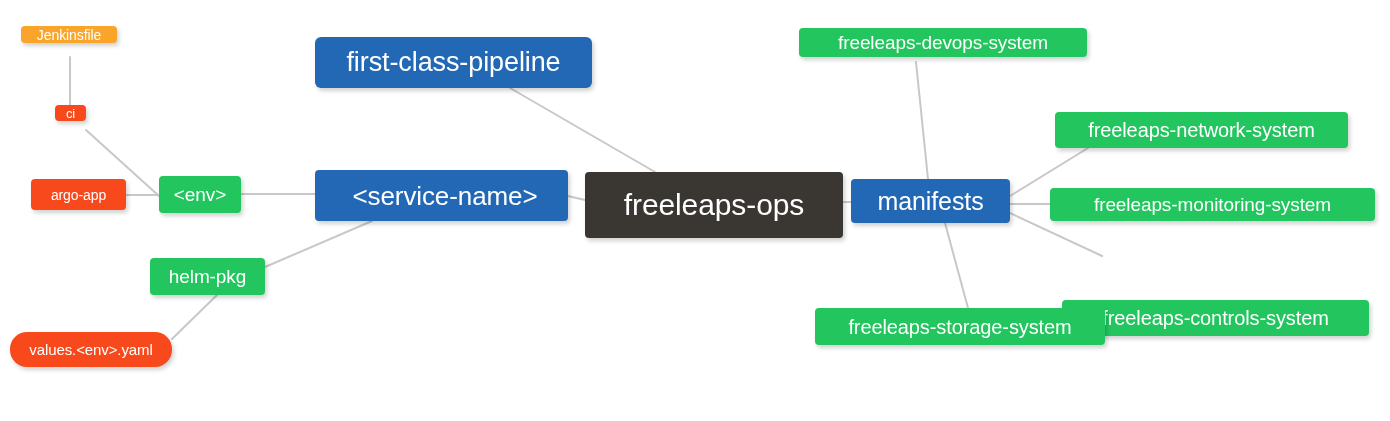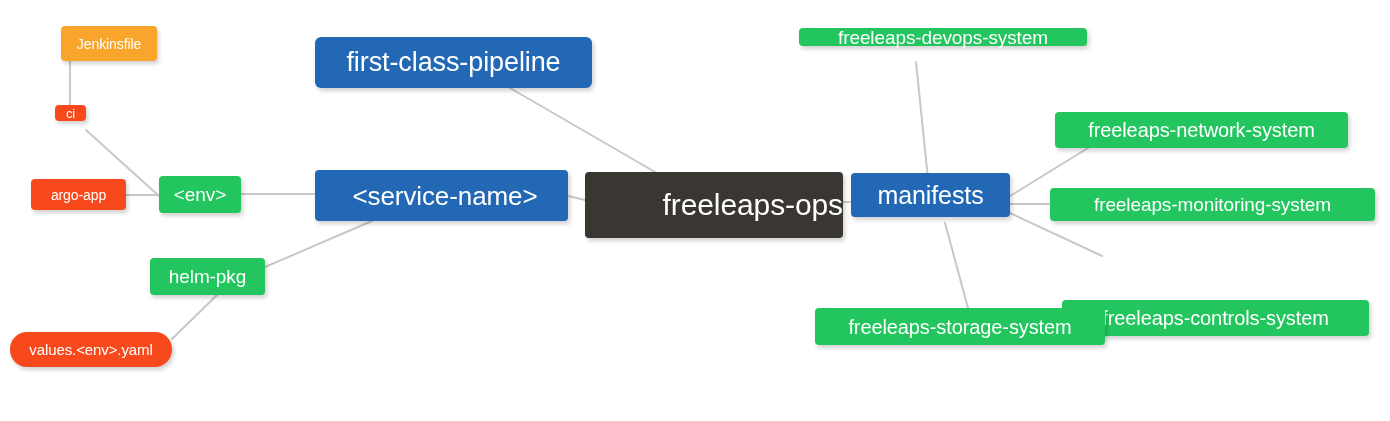--- a/index.html
+++ b/index.html
@@ -43,21 +43,21 @@
   .node-label {
     display: block;
     padding: 0;
     letter-spacing: -0.1px;
   }
   
   .c-orange { background: #F9A52B; }
   .c-red    { background: #F8491C; }
   .c-green  { background: #22C55E; }
   .c-blue   { background: #2268B5; }
-  .c-dark   { background: #3A3733; justify-content: flex-end; }
+  .c-dark   { background: #3A3733; }
 </style>
 </head>
 <body>
 
 <div id="canvas">
   <svg id="edges" width="1390" height="421" viewBox="0 0 1390 421">
       <line x1="70" y1="57" x2="70" y2="105" stroke="#c8c8c8" stroke-width="2" stroke-linecap="round"></line>
       <line x1="86" y1="130" x2="159" y2="196" stroke="#c8c8c8" stroke-width="2" stroke-linecap="round"></line>
       <line x1="126" y1="195" x2="159" y2="195" stroke="#c8c8c8" stroke-width="2" stroke-linecap="round"></line>
       <line x1="241" y1="194" x2="315" y2="194" stroke="#c8c8c8" stroke-width="2" stroke-linecap="round"></line>
@@ -66,21 +66,21 @@
       <line x1="568" y1="196" x2="585" y2="200" stroke="#c8c8c8" stroke-width="2" stroke-linecap="round"></line>
       <line x1="510" y1="88" x2="655" y2="172" stroke="#c8c8c8" stroke-width="2" stroke-linecap="round"></line>
       <line x1="843" y1="202" x2="851" y2="202" stroke="#c8c8c8" stroke-width="2" stroke-linecap="round"></line>
       <line x1="928" y1="179" x2="916" y2="62" stroke="#c8c8c8" stroke-width="2" stroke-linecap="round"></line>
       <line x1="1010" y1="196" x2="1088" y2="148" stroke="#c8c8c8" stroke-width="2" stroke-linecap="round"></line>
       <line x1="1010" y1="204" x2="1050" y2="204" stroke="#c8c8c8" stroke-width="2" stroke-linecap="round"></line>
       <line x1="1010" y1="213" x2="1102" y2="256" stroke="#c8c8c8" stroke-width="2" stroke-linecap="round"></line>
       <line x1="945" y1="223" x2="968" y2="308" stroke="#c8c8c8" stroke-width="2" stroke-linecap="round"></line>
     </svg>
   <div id="nodes">
-      <div class="node c-orange" style="left: 21px; top: 26px; width: 96px; height: 35px; font-size: 14px; margin-left: 40px;">
+      <div class="node c-orange" style="left: 21px; top: 26px; width: 96px; height: 17px; font-size: 14px;">
         <span class="node-label">Jenkinsfile</span>
       </div>
       <div class="node c-red" style="left: 55px; top: 105px; width: 31px; height: 16px; font-size: 13px;">
         <span class="node-label">ci</span>
       </div>
       <div class="node c-red" style="left: 31px; top: 179px; width: 95px; height: 31px; font-size: 14px;">
         <span class="node-label">argo-app</span>
       </div>
       <div class="node c-green" style="left: 159px; top: 176px; width: 82px; height: 37px; font-size: 19px;">
         <span class="node-label">&lt;env&gt;</span>
@@ -93,24 +93,24 @@
       </div>
       <div class="node c-blue" style="left: 315px; top: 37px; width: 277px; height: 51px; font-size: 27px; border-radius: 6px;">
         <span class="node-label">first-class-pipeline</span>
       </div>
       <div class="node c-blue" style="left: 315px; top: 170px; width: 253px; height: 51px; font-size: 26px; padding-left: 7px;">
         <span class="node-label">&lt;service-name&gt;</span>
       </div>
       <div class="node c-dark" style="left: 585px; top: 172px; width: 258px; height: 66px; font-size: 30px;">
         <span class="node-label">freeleaps-ops</span>
       </div>
-      <div class="node c-blue" style="left: 851px; top: 173px; width: 159px; height: 44px; font-size: 25px;">
+      <div class="node c-blue" style="left: 851px; top: 179px; width: 159px; height: 44px; font-size: 25px;">
         <span class="node-label">manifests</span>
       </div>
-      <div class="node c-green" style="left: 799px; top: 28px; width: 288px; height: 18px; font-size: 19px;">
+      <div class="node c-green" style="left: 799px; top: 28px; width: 288px; height: 29px; font-size: 19px;">
         <span class="node-label">freeleaps-devops-system</span>
       </div>
       <div class="node c-green" style="left: 1055px; top: 112px; width: 293px; height: 36px; font-size: 20px; text-align: right;">
         <span class="node-label">freeleaps-network-system</span>
       </div>
       <div class="node c-green" style="left: 1050px; top: 188px; width: 325px; height: 33px; font-size: 19px;">
         <span class="node-label">freeleaps-monitoring-system</span>
       </div>
       <div class="node c-green" style="left: 1062px; top: 256px; width: 307px; height: 36px; font-size: 20px; margin-top: 44px;">
         <span class="node-label">freeleaps-controls-system</span>

